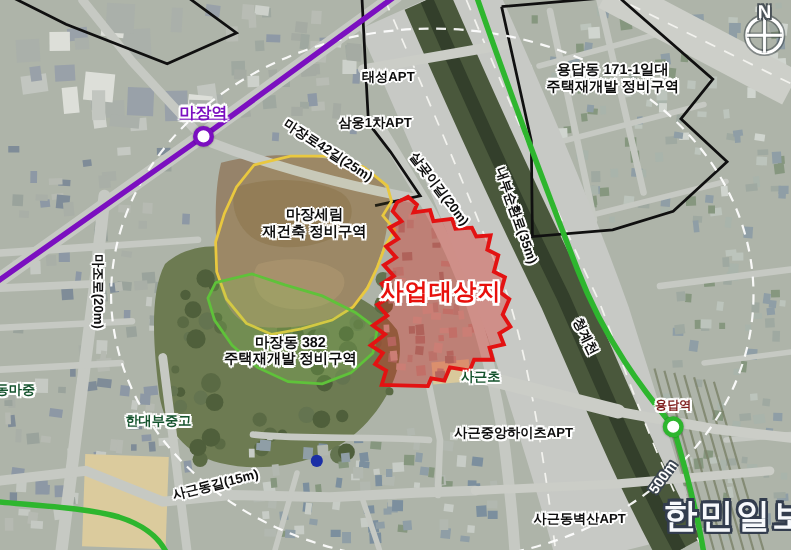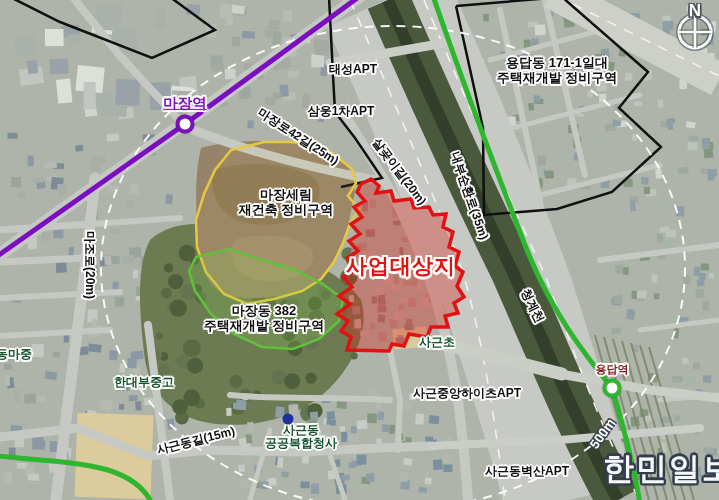--- a/index.html
+++ b/index.html
@@ -748,22 +748,20 @@
       <div class="lbl red-big" style="left: 401px; top: 266px; transform: translate(-50%, -50%) rotate(0deg);">사업대상지</div>
       <div class="lbl lg" style="left: 264px; top: 319px; transform: translate(-50%, -50%) rotate(0deg);">마장동 382
 주택재개발 정비구역</div>
       <div class="lbl" style="left: 532px; top: 306px; transform: translate(-50%, -50%) rotate(64deg);">청계천</div>
       <div class="lbl blue" style="left: 437px; top: 343px; transform: translate(-50%, -50%) rotate(0deg);">사근초</div>
       <div class="lbl blue" style="left: 14px; top: 355px; transform: translate(-50%, -50%) rotate(0deg);">동마중</div>
       <div class="lbl blue" style="left: 144px; top: 383px; transform: translate(-50%, -50%) rotate(0deg);">한대부중고</div>
       <div class="lbl" style="left: 467px; top: 394px; transform: translate(-50%, -50%) rotate(0deg);">사근중앙하이츠APT</div>
       <div class="lbl green" style="left: 612px; top: 369px; transform: translate(-50%, -50%) rotate(0deg);">용답역</div>
       <div class="lbl" style="left: 196px; top: 441px; transform: translate(-50%, -50%) rotate(-14deg);">사근동길(15m)</div>
-      <div class="lbl blue" style="left: 301px; top: 437px; transform: translate(-50%, -50%) rotate(0deg);">사근동
-공공복합청사</div>
       <div class="lbl white-out" style="left: 603px; top: 434px; transform: translate(-50%, -50%) rotate(-55deg);">500m</div>
       <div class="lbl" style="left: 527px; top: 472px; transform: translate(-50%, -50%) rotate(0deg);">사근동벽산APT</div>
       <div class="lbl watermark" style="left: 621px; top: 469px; transform: translate(-50%, -50%) rotate(0deg); margin-left: 48px;">한민일보</div>
       <div class="lbl compass" style="left: 695px; top: 11px; transform: translate(-50%, -50%) rotate(0deg);">N</div>
       <div class="station" style="left: 185px; top: 124px; border: 4px solid rgb(123, 15, 192);"></div>
       <div class="station" style="left: 612px; top: 388px; border: 4px solid rgb(46, 182, 46);"></div>
       <div class="dot" style="left: 288px; top: 419px; background: rgb(27, 47, 166);"></div>
     </div>
 </div>
 

